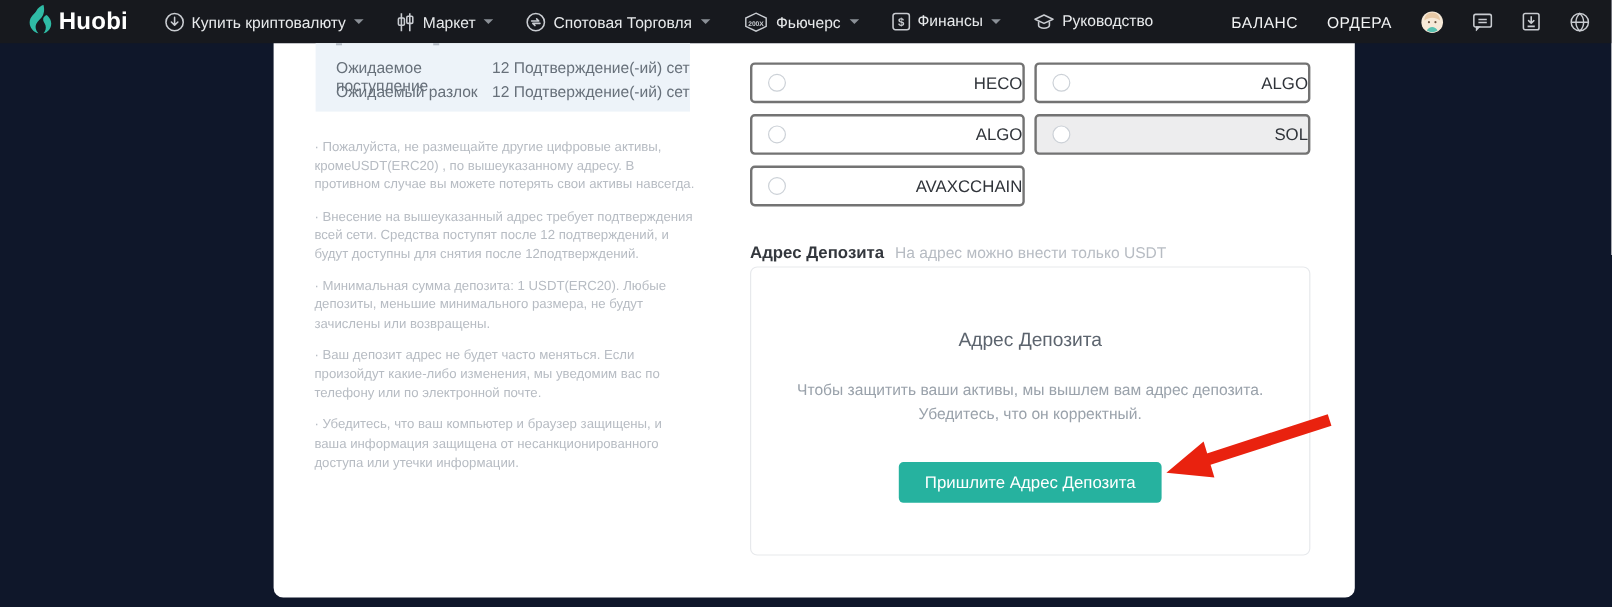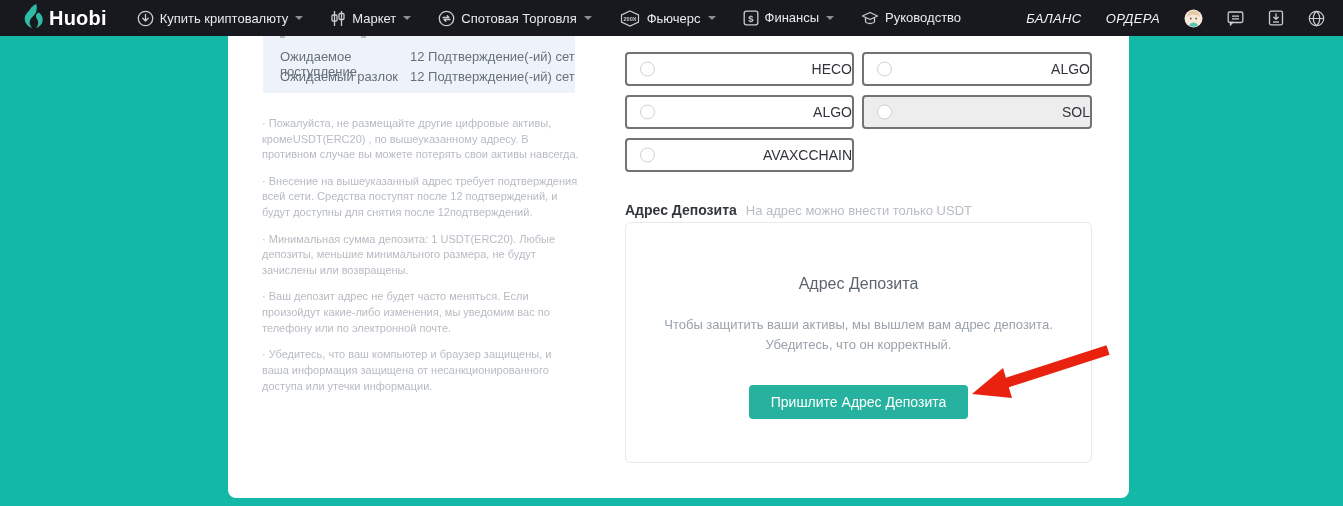--- a/index.html
+++ b/index.html
@@ -1,30 +1,30 @@
 <!DOCTYPE html>
 <html><head>
 <meta charset="utf-8">
 <style>
   * { margin:0; padding:0; box-sizing:border-box; }
   html,body { width:1343px; height:506px; }
   body { font-family:"Liberation Sans","DejaVu Sans",sans-serif; background:#f5f6f7; overflow:hidden; }
-  #app { position:relative; width:1343px; height:506px; background:#14b8a6; }
+  #app { position:relative; width:1343px; height:506px; background:#0f172a; }
 
   
   #topbar { position:absolute; left:0; top:0; width:1343px; height:36px; background:#17191e;
             display:flex; align-items:center; padding:0 18px 0 24px; }
   .logo { display:flex; align-items:center; gap:4px; cursor:pointer; }
   .logo-text { color:#ffffff; font-size:20px; font-weight:bold; letter-spacing:0.2px; }
   nav { display:flex; align-items:flex-start; margin-left:30px; gap:27px; }
   .nav-item { display:flex; align-items:center; gap:6px; color:#e8eaec; font-size:13px; cursor:pointer; white-space:nowrap; }
   .nav-item svg { display:block; }
   .caret { width:0; height:0; border-left:4px solid transparent; border-right:4px solid transparent;
            border-top:4px solid #8b9097; margin-left:1px; }
-  #topbar-right { margin-left:auto; display:flex; align-items:center; gap:24px;font-style:italic; }
+  #topbar-right { margin-left:auto; display:flex; align-items:center; gap:24px; }
   .top-link { color:#f2f3f4; font-size:13px; letter-spacing:0.4px; cursor:pointer; white-space:nowrap; }
   .top-ico { display:flex; align-items:center; cursor:pointer; }
 
   
   #card { position:absolute; left:228px; top:36px; width:901px; height:462px; background:#ffffff;
           border-radius:0 0 8px 8px; }
 
   
   .confirm-box { position:absolute; left:35px; top:0; width:312px; height:57px; background:#edf3f9;
                  overflow:hidden; font-size:13px; color:#67707a; }

